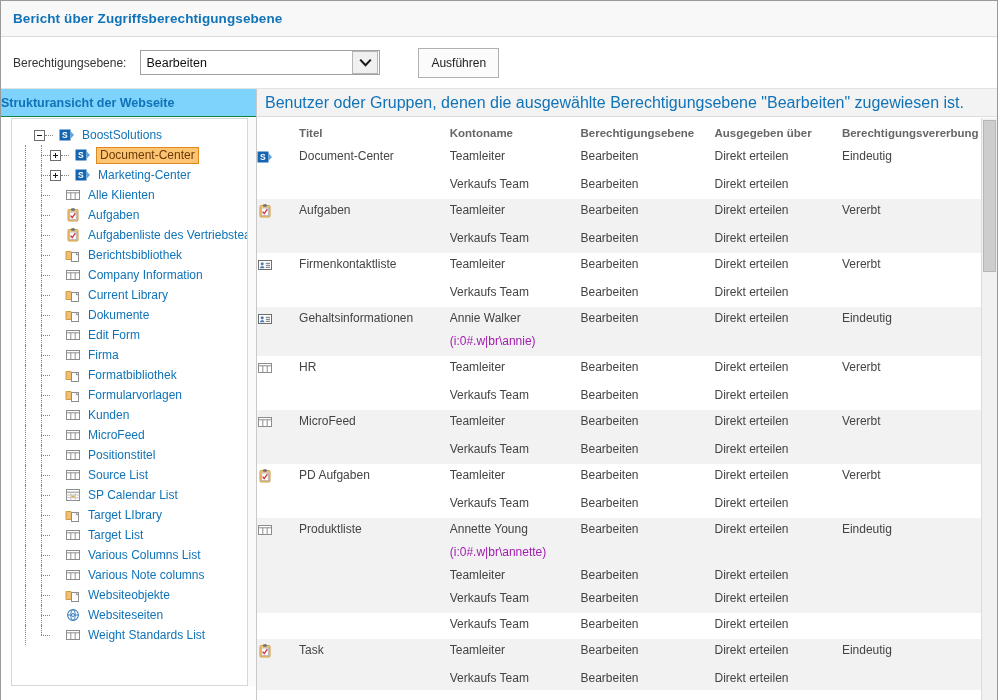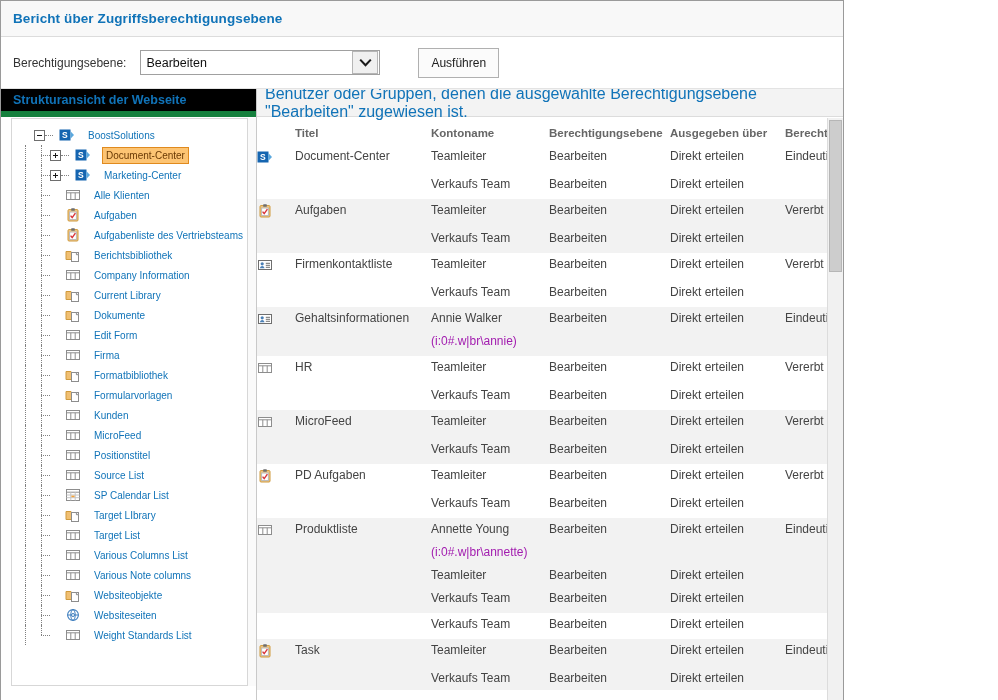--- a/index.html
+++ b/index.html
@@ -3,21 +3,21 @@
 <meta charset="utf-8">
 <style>
   html,body{margin:0;padding:0;}
   body{
     width:998px;height:700px;overflow:hidden;
     background:#ffffff;
     font-family:"Liberation Sans","DejaVu Sans",sans-serif;
     font-size:12px;color:#333;
   }
   .app{
-    position:relative;width:844px;height:700px;box-sizing:border-box;
+    position:relative;width:998px;height:700px;box-sizing:border-box;
     border:1px solid #9a9a9a;background:#ffffff;
   }
 
   
   .titlebar{
     height:36px;box-sizing:border-box;
     background:#f8f8f8;border-bottom:1px solid #dcdcdc;
     display:flex;align-items:center;padding:0 0 0 12px;
   }
   .titlebar .title{
@@ -51,23 +51,22 @@
 
   
   .panes{display:flex;height:611px;box-sizing:border-box;background:#fff;}
 
   
   .leftpane{
     width:256px;box-sizing:border-box;height:611px;position:relative;
     border-right:1px solid #c9c9c9;background:#fff;
   }
   .pane-head{
-    height:28px;box-sizing:border-box;background:#000000;
-    border-bottom:6px solid #15803d;display:flex;align-items:center;
-    padding-left:12px;
+    height:28px;box-sizing:border-box;background:#7dd3fc;
+    border-bottom:1px solid #15803d;display:flex;align-items:center;
   }
   .pane-head .ph-txt{color:#1073b8;font-weight:bold;font-size:12.5px;}
   .leftbody{
     position:absolute;top:29px;left:10px;right:8px;bottom:14px;
     border:1px solid #d7d7d7;background:#fff;overflow:hidden;
   }
   .tree{padding:6px 0 0 6px;}
   .tnode{display:flex;align-items:center;height:20px;white-space:nowrap;}
   .tnode .guide{width:16px;height:20px;position:relative;flex:0 0 16px;}
   .tnode .guide.v::before{
@@ -105,21 +104,21 @@
     content:"";position:absolute;left:2px;top:4px;width:5px;height:0;
     border-top:1px solid #1a1a1a;
   }
   .expander.plus::after{
     content:"";position:absolute;left:4px;top:2px;height:5px;width:0;
     border-left:1px solid #1a1a1a;
   }
   .expslot{width:11px;flex:0 0 11px;height:11px;}
   .ticon{width:16px;height:16px;flex:0 0 16px;margin:0 5px 0 4px;position:relative;}
   .tlabel{
-    font-size:10px;color:#1073b8;cursor:pointer;padding:1px 2px;line-height:15px;margin-left:6px;
+    font-size:12px;color:#1073b8;cursor:pointer;padding:1px 2px;line-height:15px;
   }
   .tnode.selected .tlabel{
     background:#fdc473;border:1px solid #e08a1e;color:#6a3a05;padding:0px 3px;
   }
 
   
   .rightpane{
     flex:1;box-sizing:border-box;height:611px;position:relative;background:#fff;
     overflow:hidden;
   }

